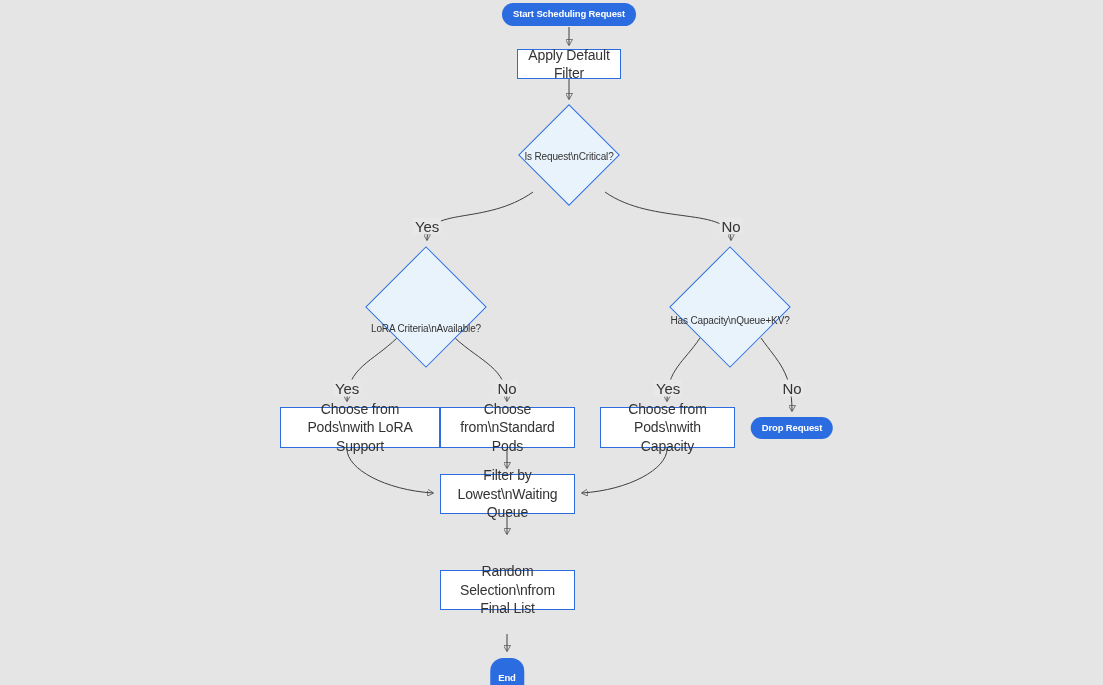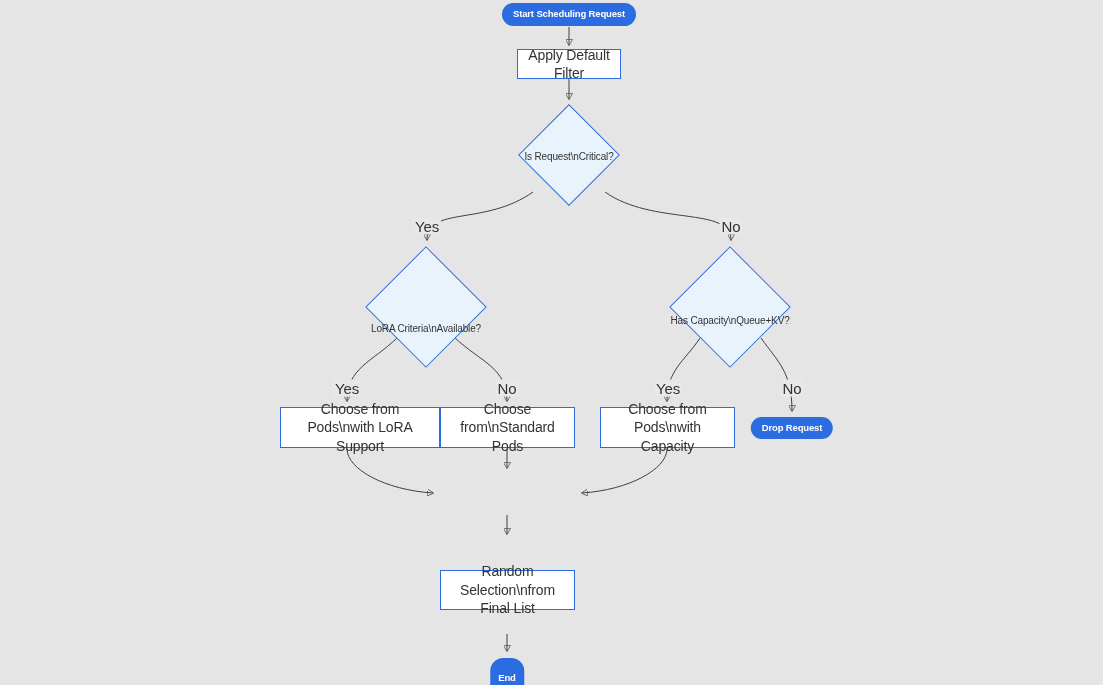--- a/index.html
+++ b/index.html
@@ -126,20 +126,23 @@
   </div>
 
   <div class="node rect" style="left:600px;top:407px;width:135px;height:41px;">
     <span class="label">Choose from Pods\nwith Capacity</span>
   </div>
 
   <div class="node pill" style="left:792px;top:417px;height:22px;">
     <span>Drop Request</span>
   </div>
 
+  <div class="node rect" style="left:440px;top:474px;width:135px;height:40px;">
+    <span class="label">Filter by Lowest\nWaiting Queue</span>
+  </div>
 
 
   <div class="node rect" style="left:440px;top:570px;width:135px;height:40px;">
     <span class="label">Random Selection\nfrom Final List</span>
   </div>
 
   <div class="node pill" style="left:507px;top:658px;height:40px;border-radius:13px;padding:5px 8px;">
     <span>End</span>
   </div>
 

